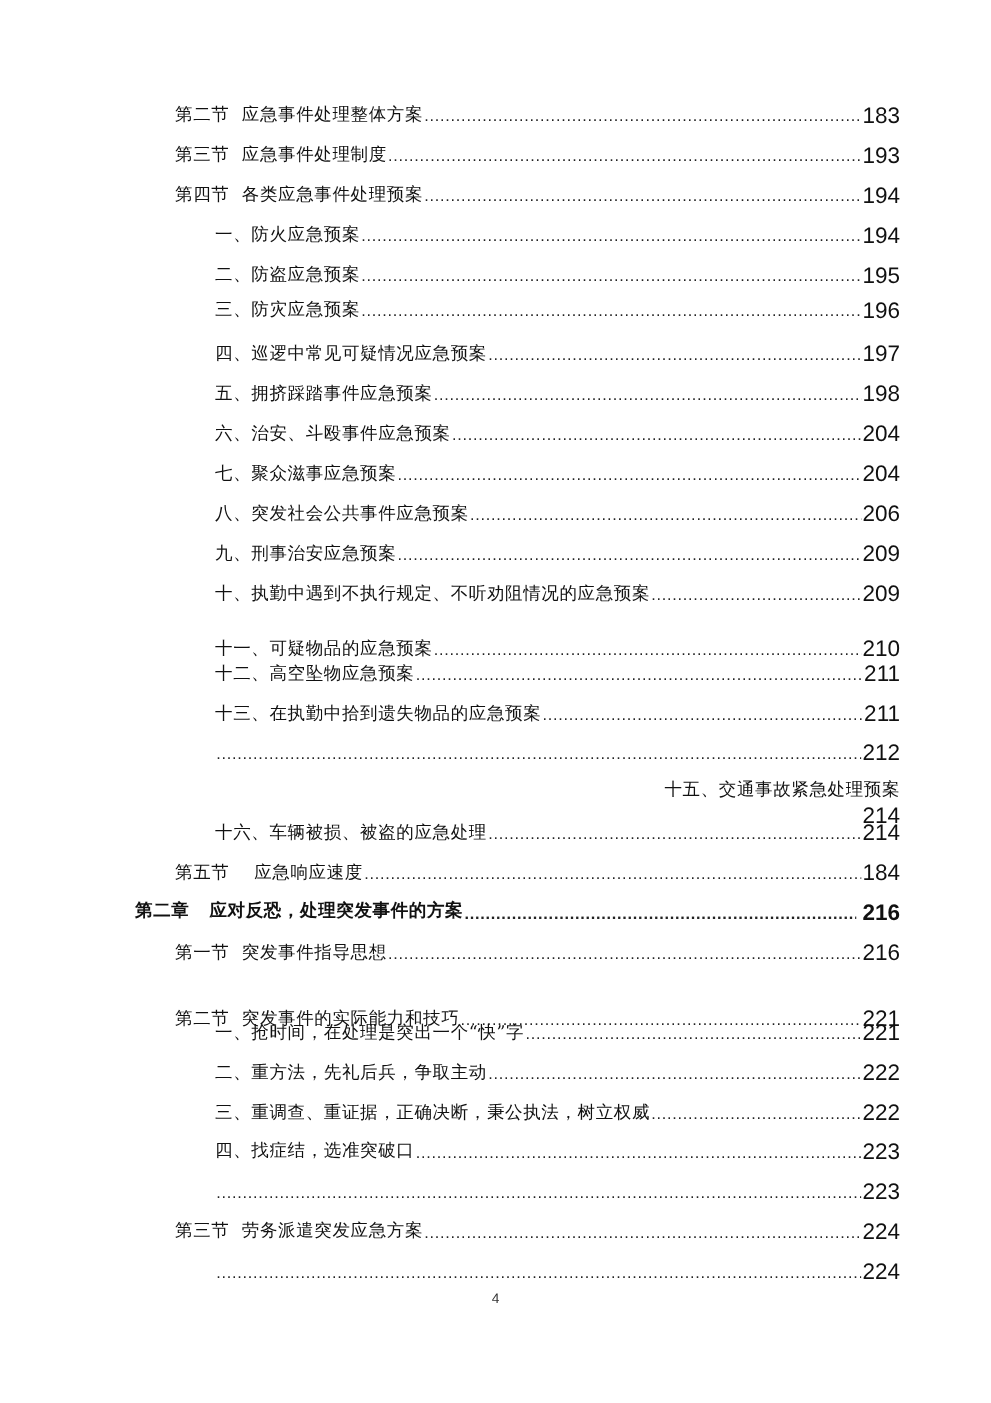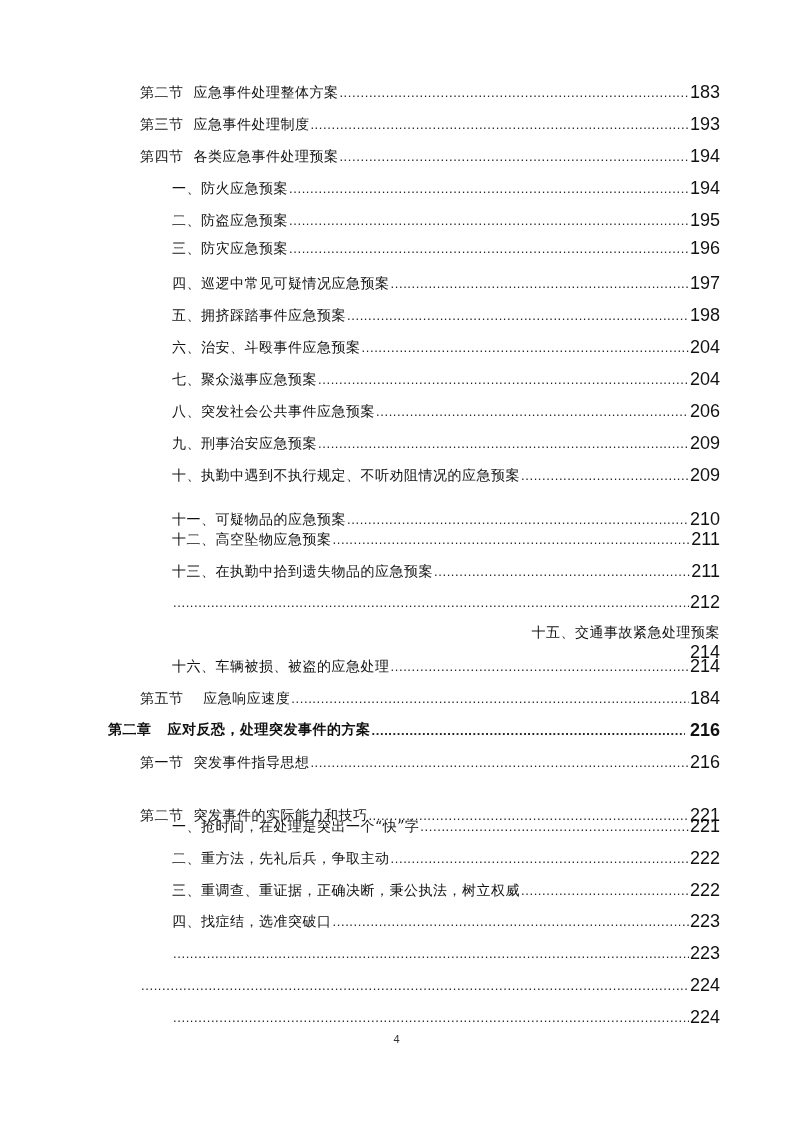--- a/index.html
+++ b/index.html
@@ -160,20 +160,21 @@
     <div class="row lvl3" style="top: 829.4px;">
       <span class="title">四、找症结，选准突破口</span>
       <span class="dots">................................................................................................................................................................................................................................................................................................................................................................................................................</span>
       <span class="page">223</span>
     </div>
     <div class="row lvl3" style="top: 861.3px;">
       <span class="dots">................................................................................................................................................................................................................................................................................................................................................................................................................</span>
       <span class="page">223</span>
     </div>
     <div class="row lvl2" style="top: 893.2px;">
+      <span class="title">第三节  劳务派遣突发应急方案</span>
       <span class="dots">................................................................................................................................................................................................................................................................................................................................................................................................................</span>
       <span class="page">224</span>
     </div>
     <div class="row lvl3" style="top: 925.1px;">
       <span class="dots">................................................................................................................................................................................................................................................................................................................................................................................................................</span>
       <span class="page">224</span>
     </div>
   </div>
 
 <div class="page-number">4</div>

